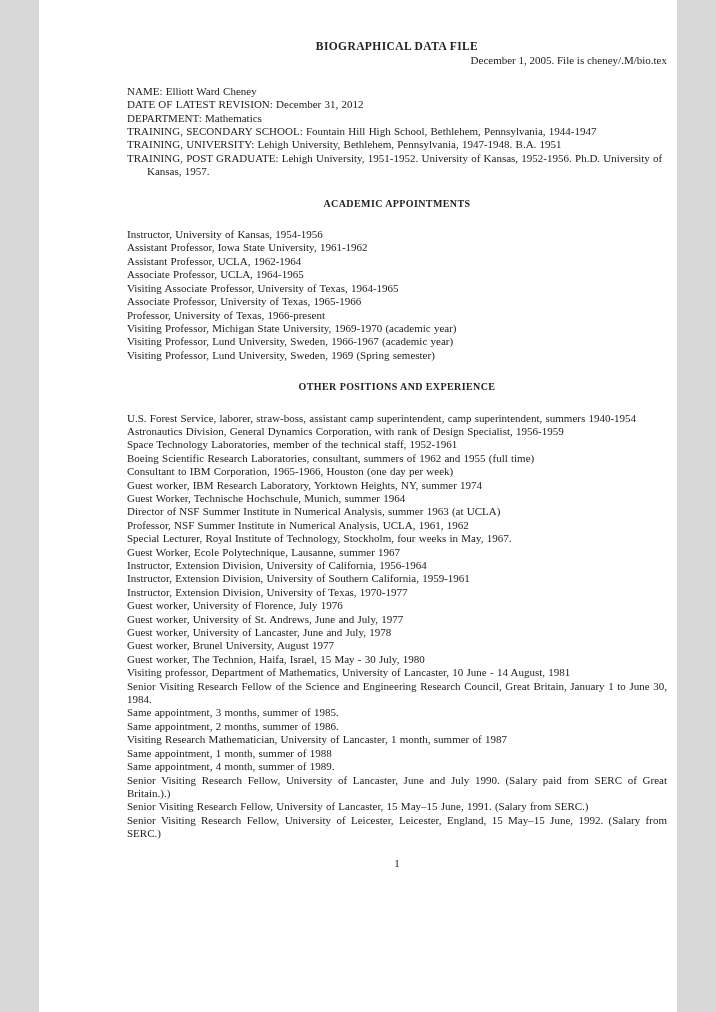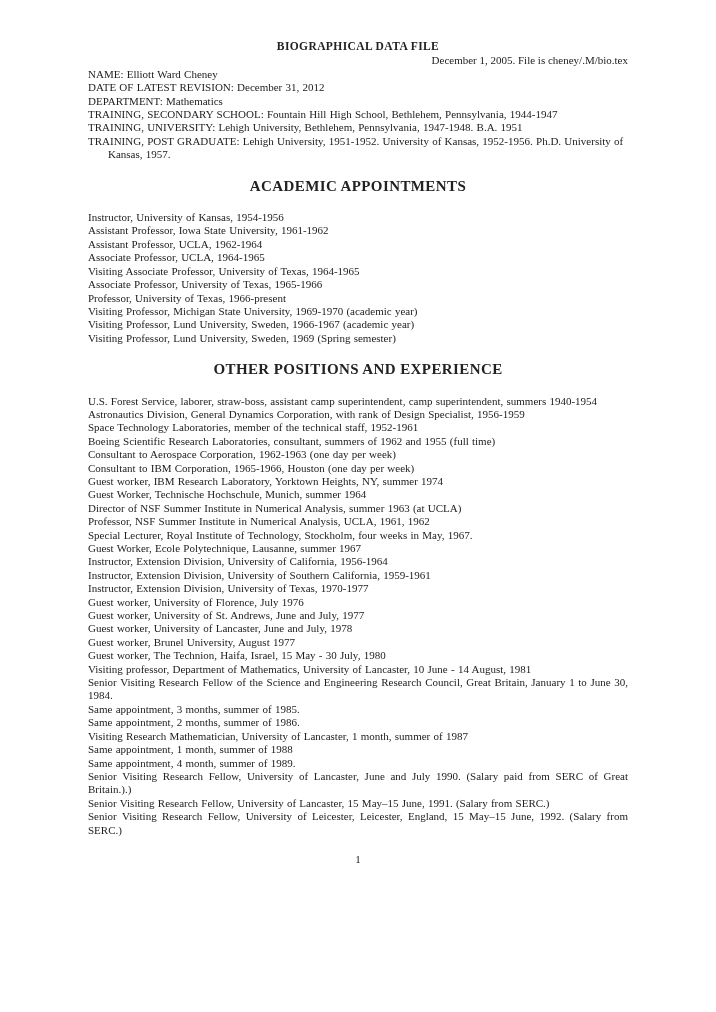--- a/index.html
+++ b/index.html
@@ -3,21 +3,21 @@
 <meta charset="utf-8">
 <style>
   html, body {
     margin: 0;
     padding: 0;
     background: #d8d8d8;
     font-family: "Liberation Serif", "DejaVu Serif", serif;
   }
   .page {
     position: relative;
-    width: 716px;
+    width: 638px;
     height: 1012px;
     margin: 0 auto;
     background: #ffffff;
     color: #222222;
     overflow: hidden;
   }
   .content {
     position: absolute;
     left: 88px;
     top: 40px;
@@ -29,25 +29,26 @@
     text-align: center;
     font-weight: bold;
     font-size: 11.5px;
     letter-spacing: 0.4px;
   }
   .doc-subtitle {
     text-align: right;
     margin-top: 1px;
   }
   .header-block {
+    margin-top: 17px;
   }
   .section-heading {
     text-align: center;
     font-weight: bold;
-    font-size: 15px;
+    font-size: 10px;
     letter-spacing: 0.4px;
     margin-top: 18px;
     margin-bottom: 18px;
   }
   .entry {
     word-spacing: 0.5px;
   }
   .entry.hang {
     padding-left: 20px;
     text-indent: -20px;
@@ -95,21 +96,20 @@
         </div>
     </div>
 
     <div>
       <div class="section-heading">OTHER POSITIONS AND EXPERIENCE</div>
       <div class="block">
           <div class="entry hang">U.S. Forest Service, laborer, straw-boss, assistant camp superintendent, camp superintendent, summers 1940-1954</div>
           <div class="entry">Astronautics Division, General Dynamics Corporation, with rank of Design Specialist, 1956-1959</div>
           <div class="entry">Space Technology Laboratories, member of the technical staff, 1952-1961</div>
           <div class="entry">Boeing Scientific Research Laboratories, consultant, summers of 1962 and 1955 (full time)</div>
-          <div class="entry">Consultant to Aerospace Corporation, 1962-1963 (one day per week)</div>
           <div class="entry">Consultant to IBM Corporation, 1965-1966, Houston (one day per week)</div>
           <div class="entry">Guest worker, IBM Research Laboratory, Yorktown Heights, NY, summer 1974</div>
           <div class="entry">Guest Worker, Technische Hochschule, Munich, summer 1964</div>
           <div class="entry">Director of NSF Summer Institute in Numerical Analysis, summer 1963 (at UCLA)</div>
           <div class="entry">Professor, NSF Summer Institute in Numerical Analysis, UCLA, 1961, 1962</div>
           <div class="entry">Special Lecturer, Royal Institute of Technology, Stockholm, four weeks in May, 1967.</div>
           <div class="entry">Guest Worker, Ecole Polytechnique, Lausanne, summer 1967</div>
           <div class="entry">Instructor, Extension Division, University of California, 1956-1964</div>
           <div class="entry">Instructor, Extension Division, University of Southern California, 1959-1961</div>
           <div class="entry">Instructor, Extension Division, University of Texas, 1970-1977</div>

